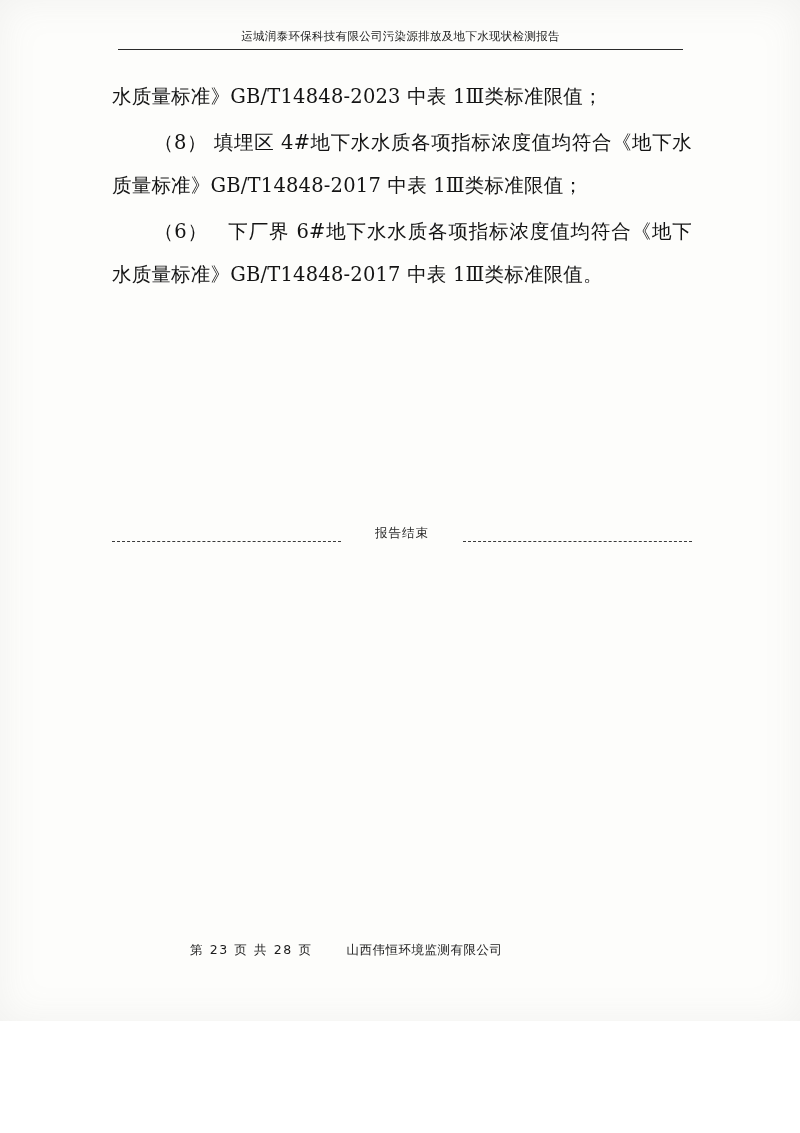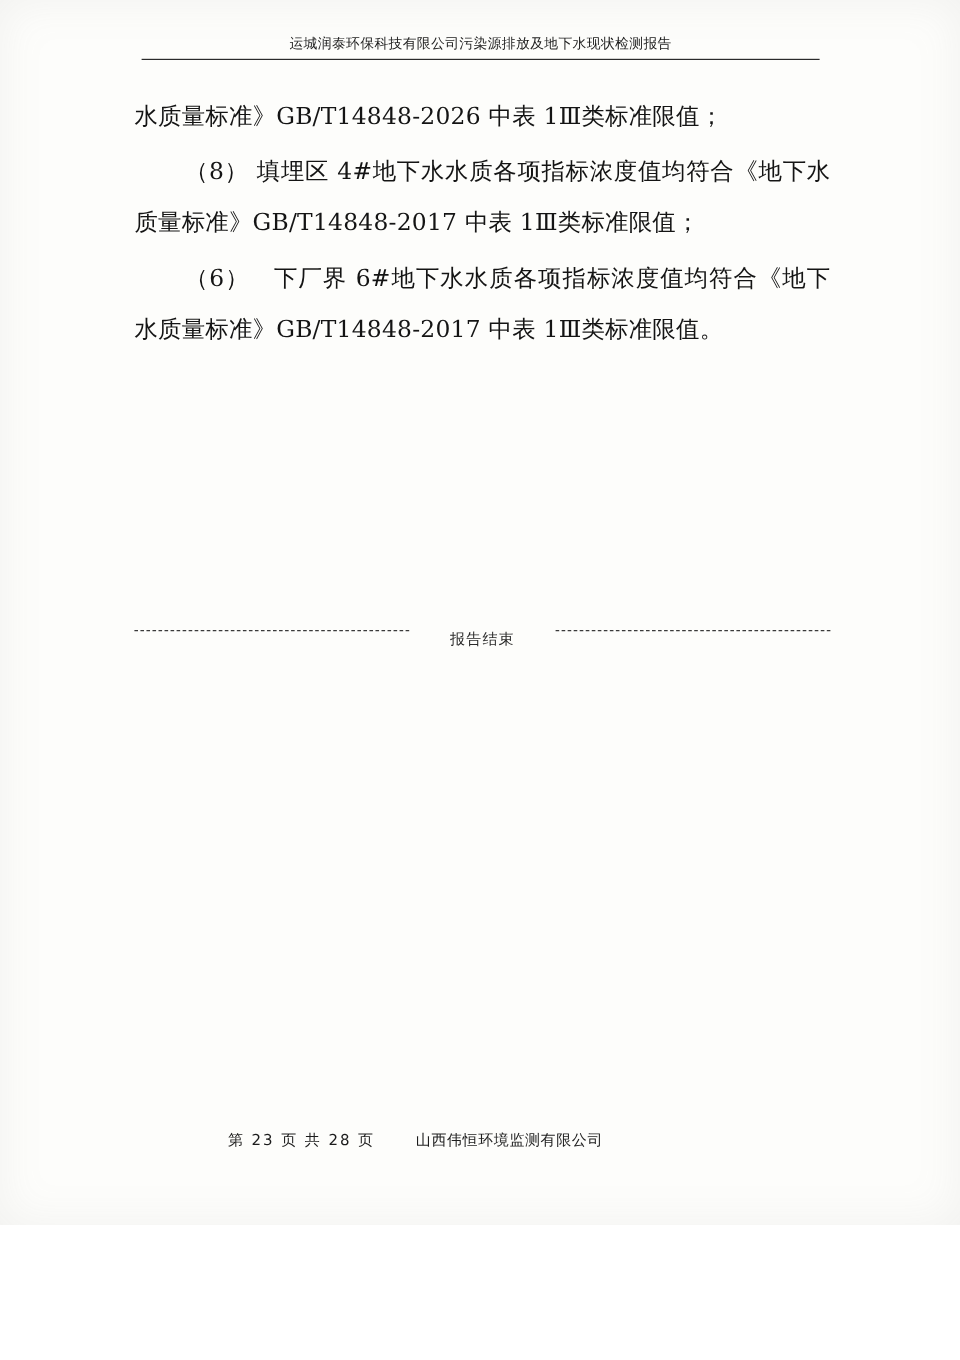--- a/index.html
+++ b/index.html
@@ -62,21 +62,21 @@
     text-indent: 42px;
   }
 
   
   .end-row {
     position: absolute;
     top: 525px;
     left: 112px;
     width: 580px;
     display: flex;
-    align-items: flex-start;
+    align-items: flex-end;
     gap: 28px;
   }
   .dash-line {
     flex: 1 1 auto;
     border-top: 1.3px dashed #3a3a3a;
     height: 0;
   }
   .end-label {
     font-family: "DejaVu Sans", sans-serif;
     font-size: 12.5px;
@@ -124,21 +124,21 @@
 <body>
 
 <div class="page">
 
   <div class="header">
     <div class="header-title">运城润泰环保科技有限公司污染源排放及地下水现状检测报告</div>
     <div class="header-rule"></div>
   </div>
 
   <div class="body-area">
-    <p class="para">水质量标准》GB/T14848-2026 中表 1Ⅲ类标准限值；</p>
+    <p class="para">水质量标准》GB/T14848-2023 中表 1Ⅲ类标准限值；</p>
     <p class="para p-indent">（8） 填埋区 4#地下水水质各项指标浓度值均符合《地下水质量标准》GB/T14848-2017 中表 1Ⅲ类标准限值；</p>
     <p class="para p-indent-wide">（6）　下厂界 6#地下水水质各项指标浓度值均符合《地下水质量标准》GB/T14848-2017 中表 1Ⅲ类标准限值。</p>
   </div>
 
   <div class="end-row">
     <div class="dash-line"></div>
     <div class="end-label">报告结束</div>
     <div class="dash-line"></div>
   </div>
 

